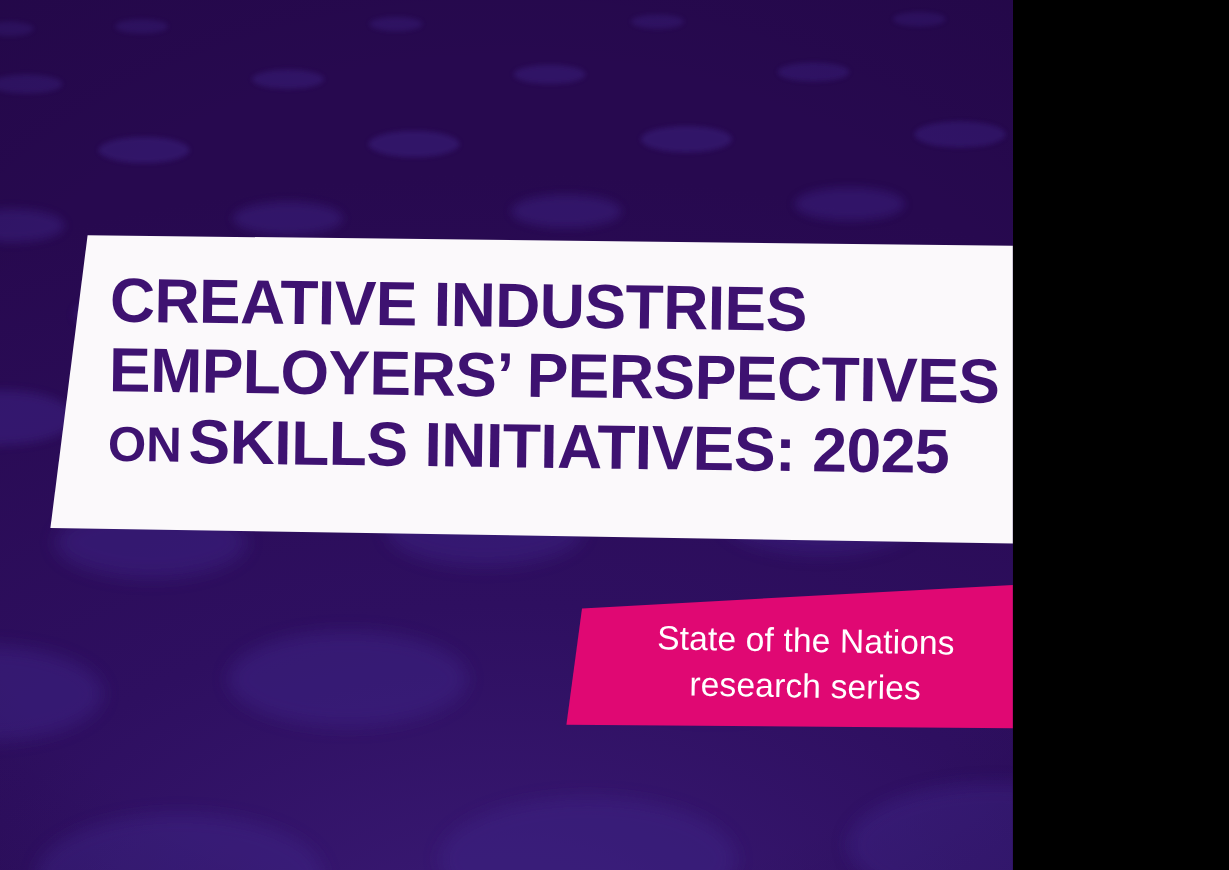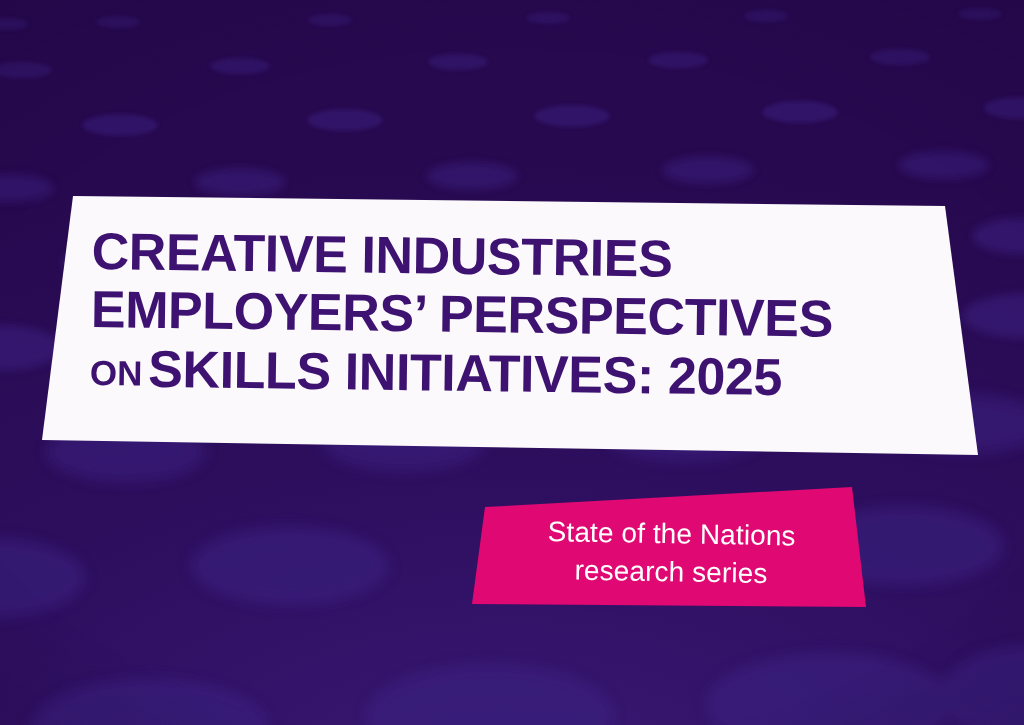--- a/index.html
+++ b/index.html
@@ -2,21 +2,21 @@
 <html><head>
 <meta charset="utf-8">
 <style>
   html, body {
     margin: 0;
     padding: 0;
     background: #000;
   }
   #poster {
     position: relative;
-    width: 1024px;
+    width: 844px;
     height: 725px;
     overflow: hidden;
     font-family: "Liberation Sans", sans-serif;
     background: #2b0c57;
   }
 
   
   .bg-base {
     position: absolute;
     inset: 0;
@@ -61,21 +61,21 @@
     font-family: "Liberation Sans", sans-serif;
     font-weight: bold;
     font-size: 52px;
     line-height: 58px;
     letter-spacing: -0.4px;
     white-space: nowrap;
     margin: 0;
   }
   .title-line.l3 { margin-top: 1px; }
   .on-word {
-    font-size: 35px;
+    font-size: 41px;
     letter-spacing: -0.2px;
     position: relative;
     top: -1px;
     padding-right: 6px;
   }
 
   
   .badge-shape {
     position: absolute;
     left: 0; top: 0;

